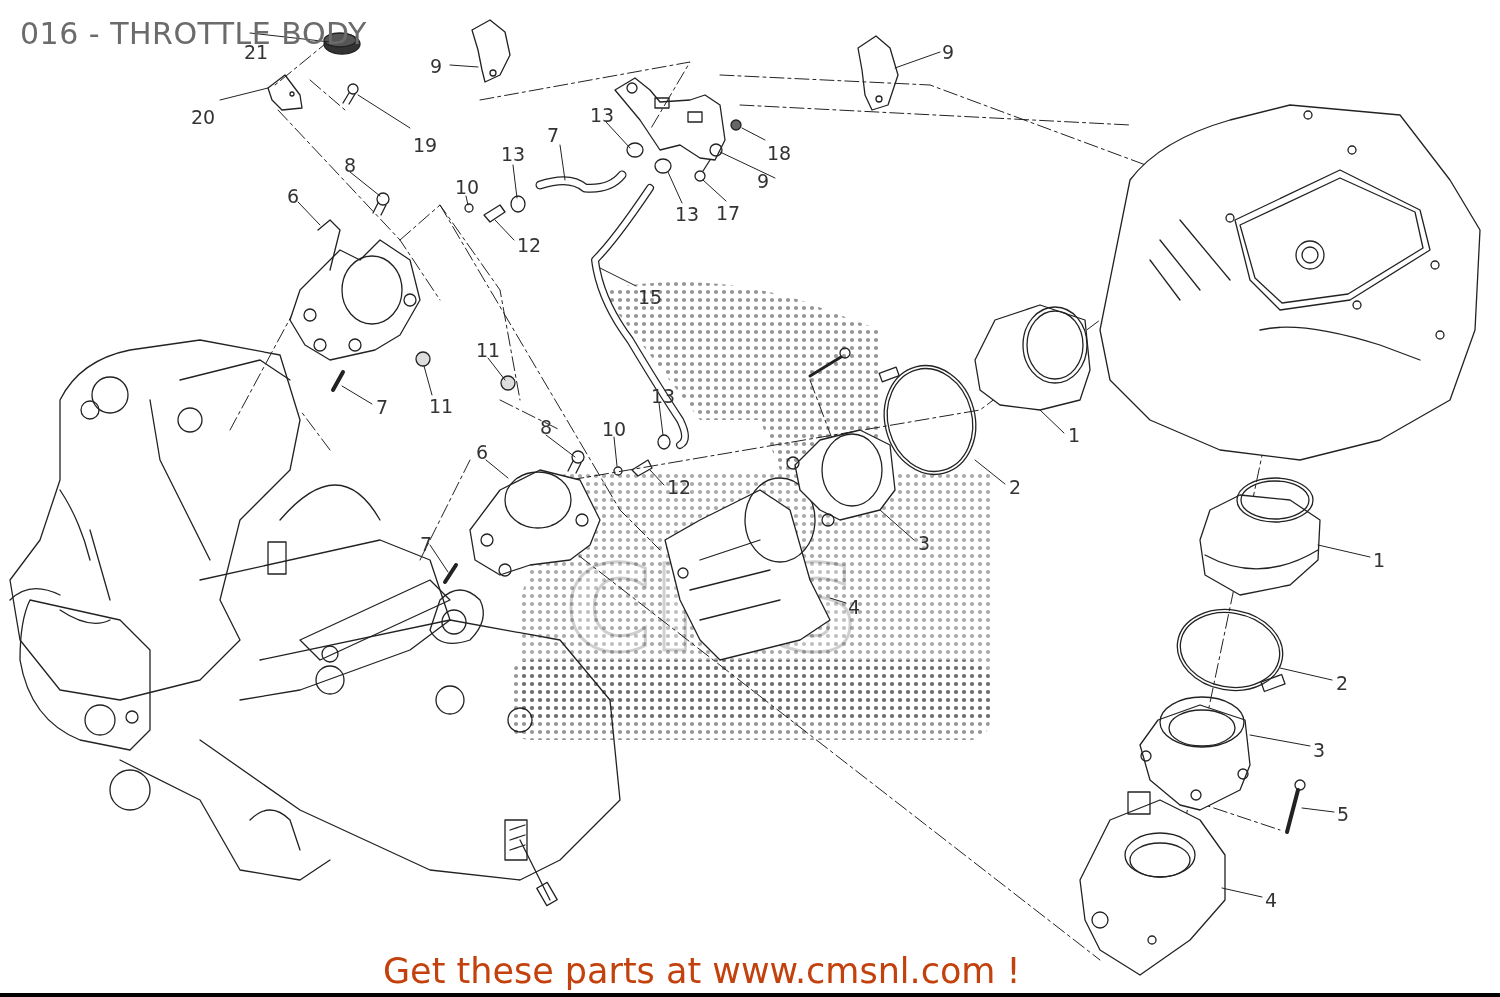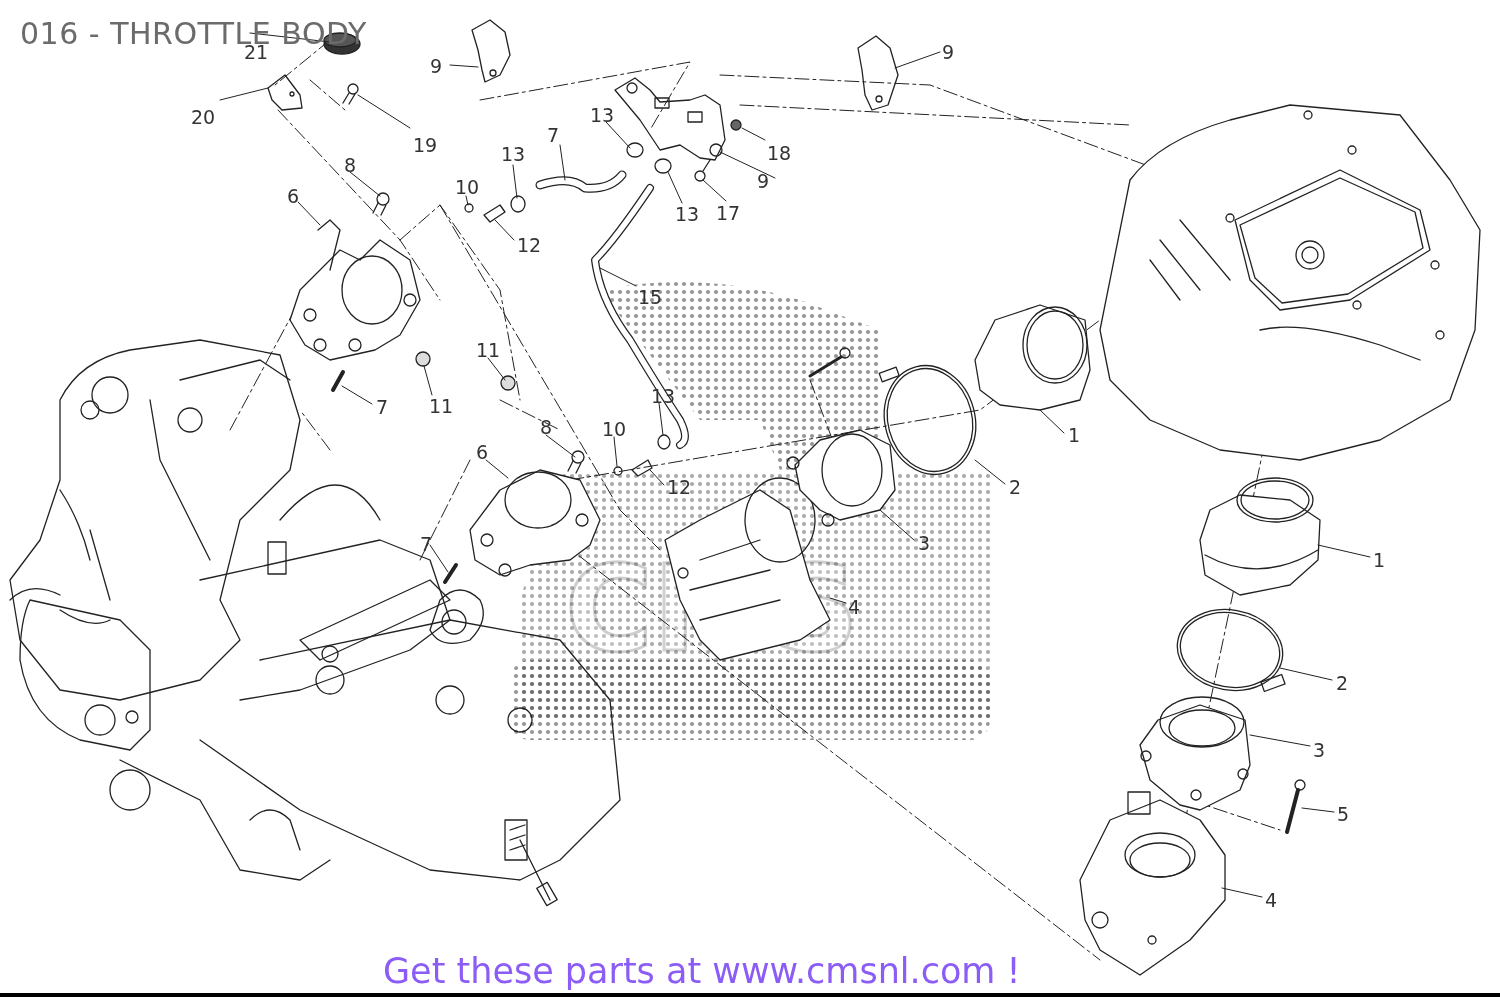--- a/index.html
+++ b/index.html
@@ -1,20 +1,20 @@
 <!DOCTYPE html>
 <html><head>
 <meta charset="utf-8">
 <style>
   html, body { margin: 0; padding: 0; background: #ffffff; }
   body { width: 1500px; height: 997px; position: relative; overflow: hidden; font-family: "DejaVu Sans", sans-serif; }
   #diagram { position: absolute; left: 0; top: 0; width: 1500px; height: 997px; }
   .title { position: absolute; left: 20px; top: 16px; font-size: 30px; color: #6b6b6b; letter-spacing: 0.5px; font-family: "DejaVu Sans", sans-serif; white-space: nowrap; }
   .callout { position: absolute; font-size: 19px; color: #333; font-family: "DejaVu Sans", sans-serif; line-height: 1; }
-  .footer-link { position: absolute; left: 383px; top: 951px; font-size: 35px; color: #8b5cf6; font-family: "DejaVu Sans", sans-serif; white-space: nowrap; text-decoration: none; }
+  .footer-link { position: absolute; left: 383px; top: 951px; font-size: 35px; color: #c2410c; font-family: "DejaVu Sans", sans-serif; white-space: nowrap; text-decoration: none; }
   .bottom-bar { position: absolute; left: 0; top: 993px; width: 1500px; height: 4px; background: #000; }
   .wm-text { font-family: "DejaVu Sans", sans-serif; font-weight: bold; }
 </style>
 </head>
 <body>
 
 <svg id="diagram" viewBox="0 0 1500 997" xmlns="http://www.w3.org/2000/svg">
   <defs>
     <pattern id="dots" width="8" height="8" patternUnits="userSpaceOnUse">
       <circle cx="4" cy="4" r="2.1" fill="#000"></circle>

